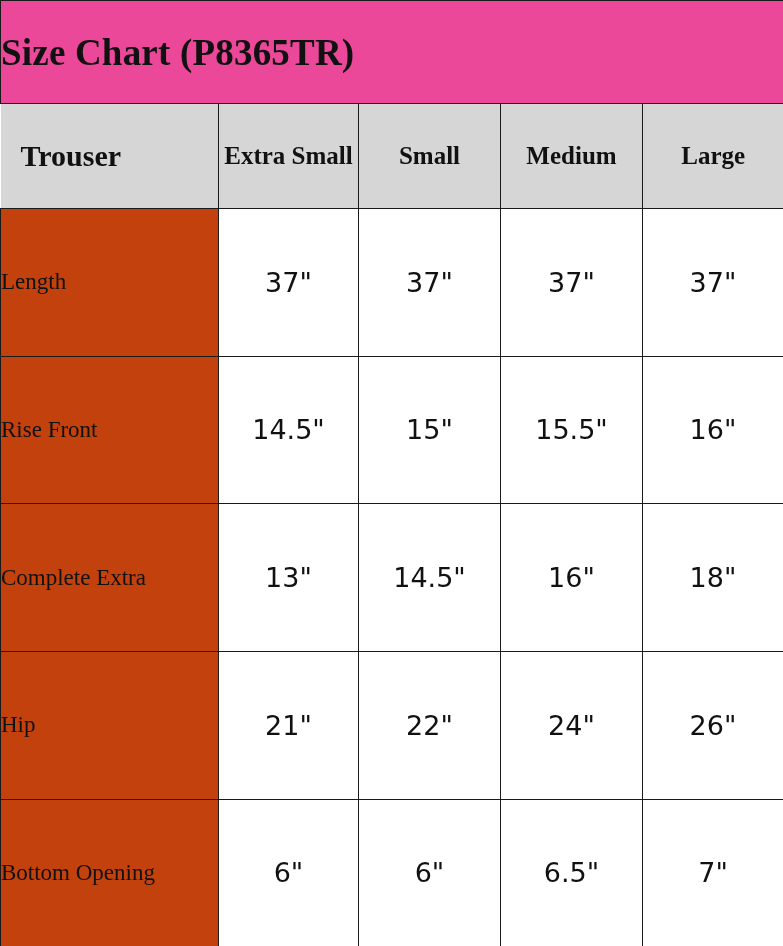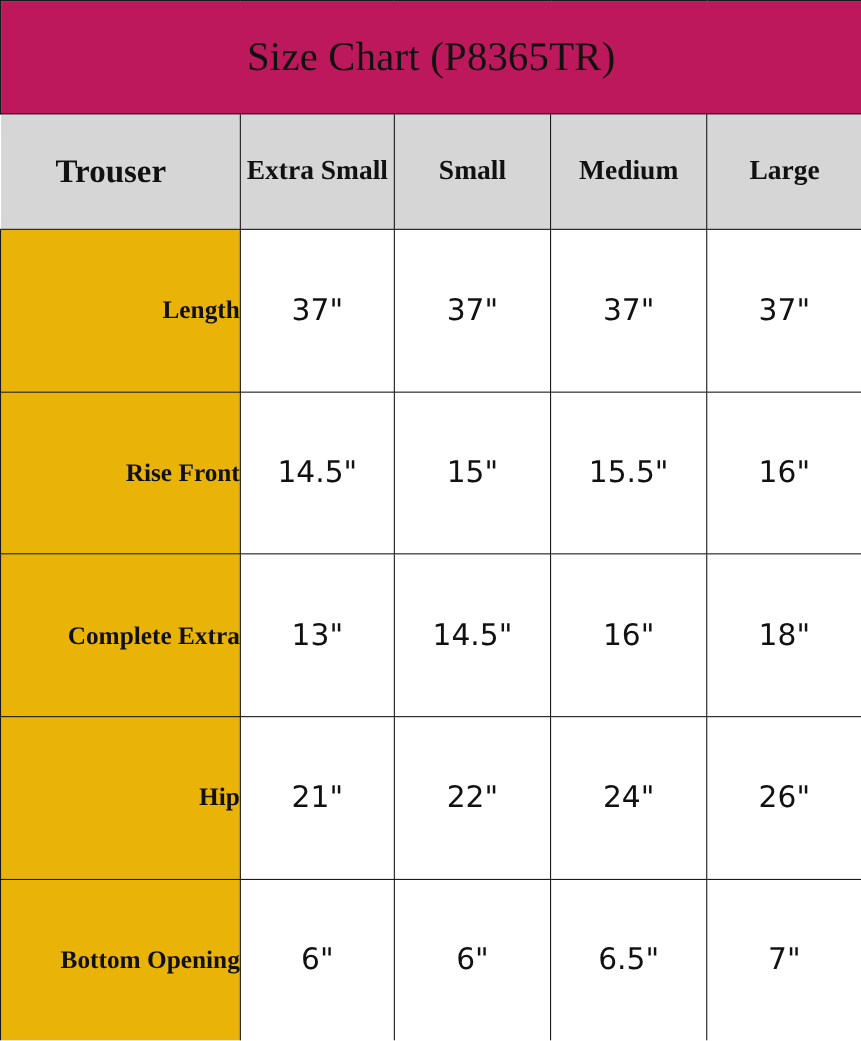--- a/index.html
+++ b/index.html
@@ -28,63 +28,62 @@
     table-layout: fixed;
   }
   table.size-chart td,
   table.size-chart th {
     border: 1px solid #1a1a1a;
     padding: 0;
     margin: 0;
   }
   
   .title-cell {
-    background: #be185d;
-    text-align: center;
+    background: #ec4899;
+    text-align: left;
     vertical-align: middle;
     font-size: 37px;
-    font-weight: normal;
+    font-weight: bold;
     letter-spacing: 0.2px;
     height: 102px;
     border-left: none;
     border-top: none;
     border-right: none;
   }
   
   .head-row th {
     background: #d6d6d6;
     vertical-align: middle;
     height: 104px;
   }
   .head-row th.row-head-title {
     text-align: left;
-    padding-left: 50px;
+    padding-left: 20px;
     font-size: 30px;
     font-weight: bold;
     border-left: none;
   }
   .head-row th.col-head {
     font-size: 25px;
     font-weight: bold;
   }
   .head-row th.last-col {
     border-right: none;
   }
   
   tbody tr td {
     height: 105px;
   }
   td.row-label {
-    background: #eab308;
-    text-align: right;
+    background: #c2410c;
+    text-align: left;
     padding-left: 18px;
     font-size: 23px;
     vertical-align: middle;
     border-left: none;
-    font-weight: bold;
   }
   td.value {
     background: #ffffff;
     text-align: center;
     vertical-align: middle;
     font-size: 27px;
     font-family: "DejaVu Sans", sans-serif;
   }
   td.last-col {
     border-right: none;

